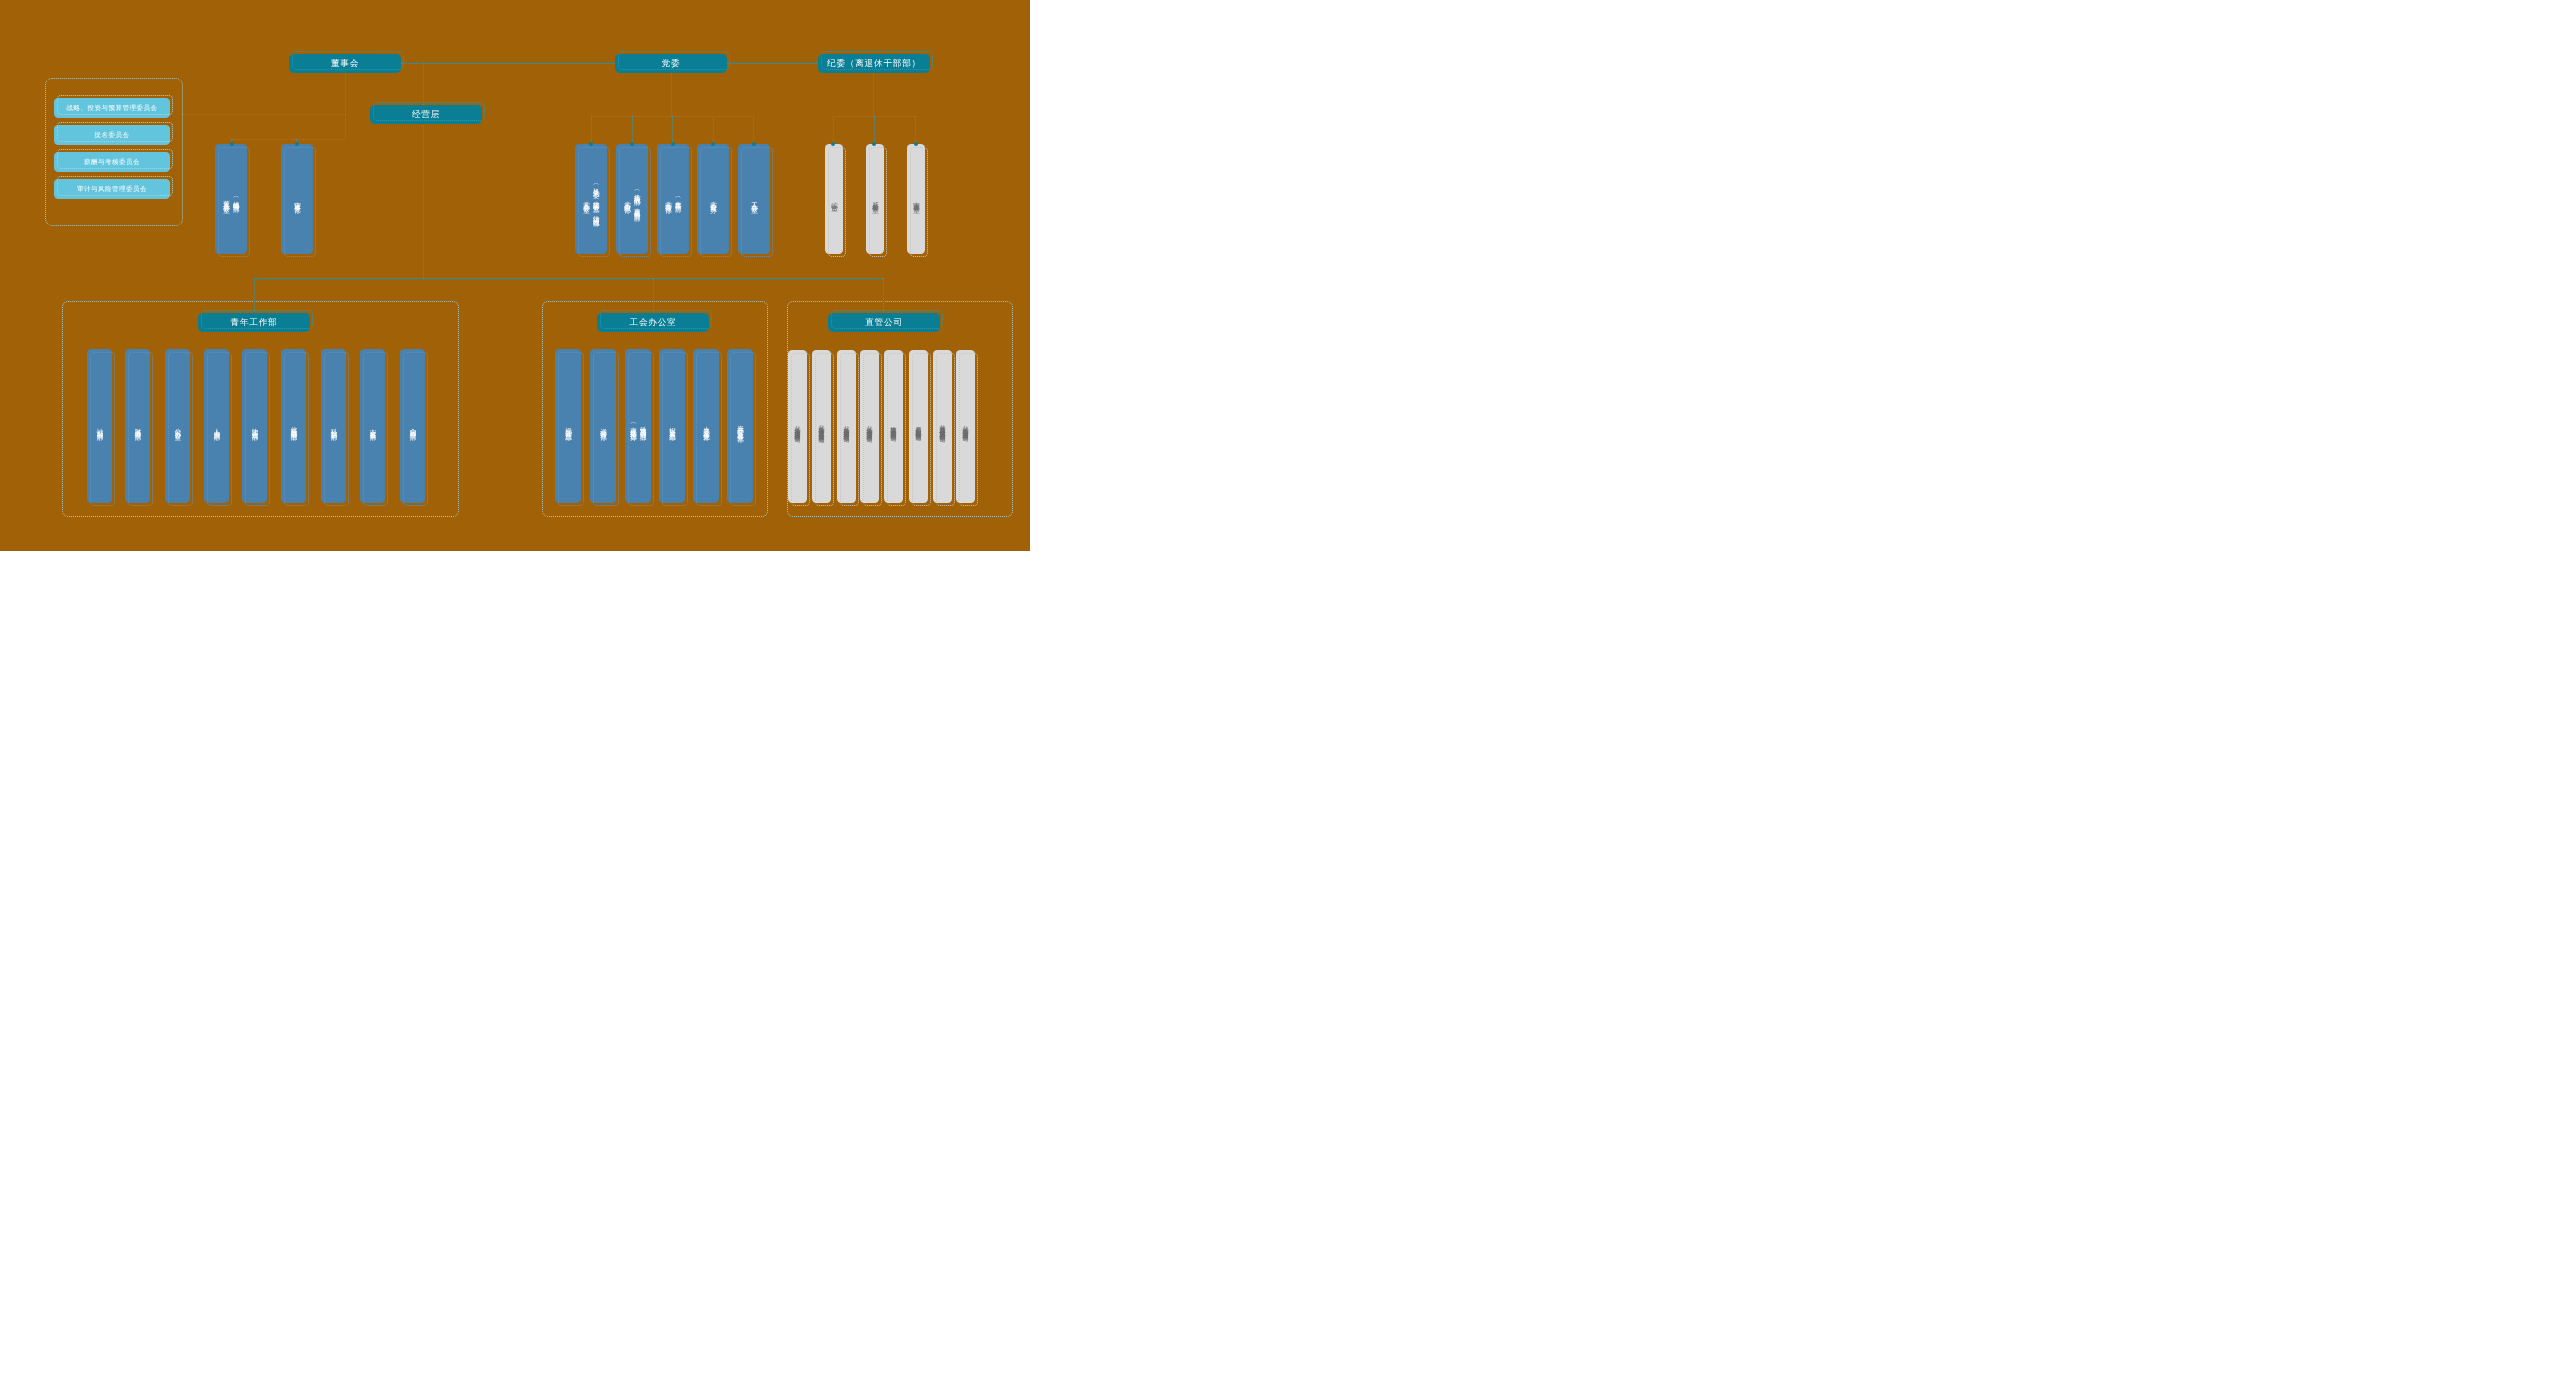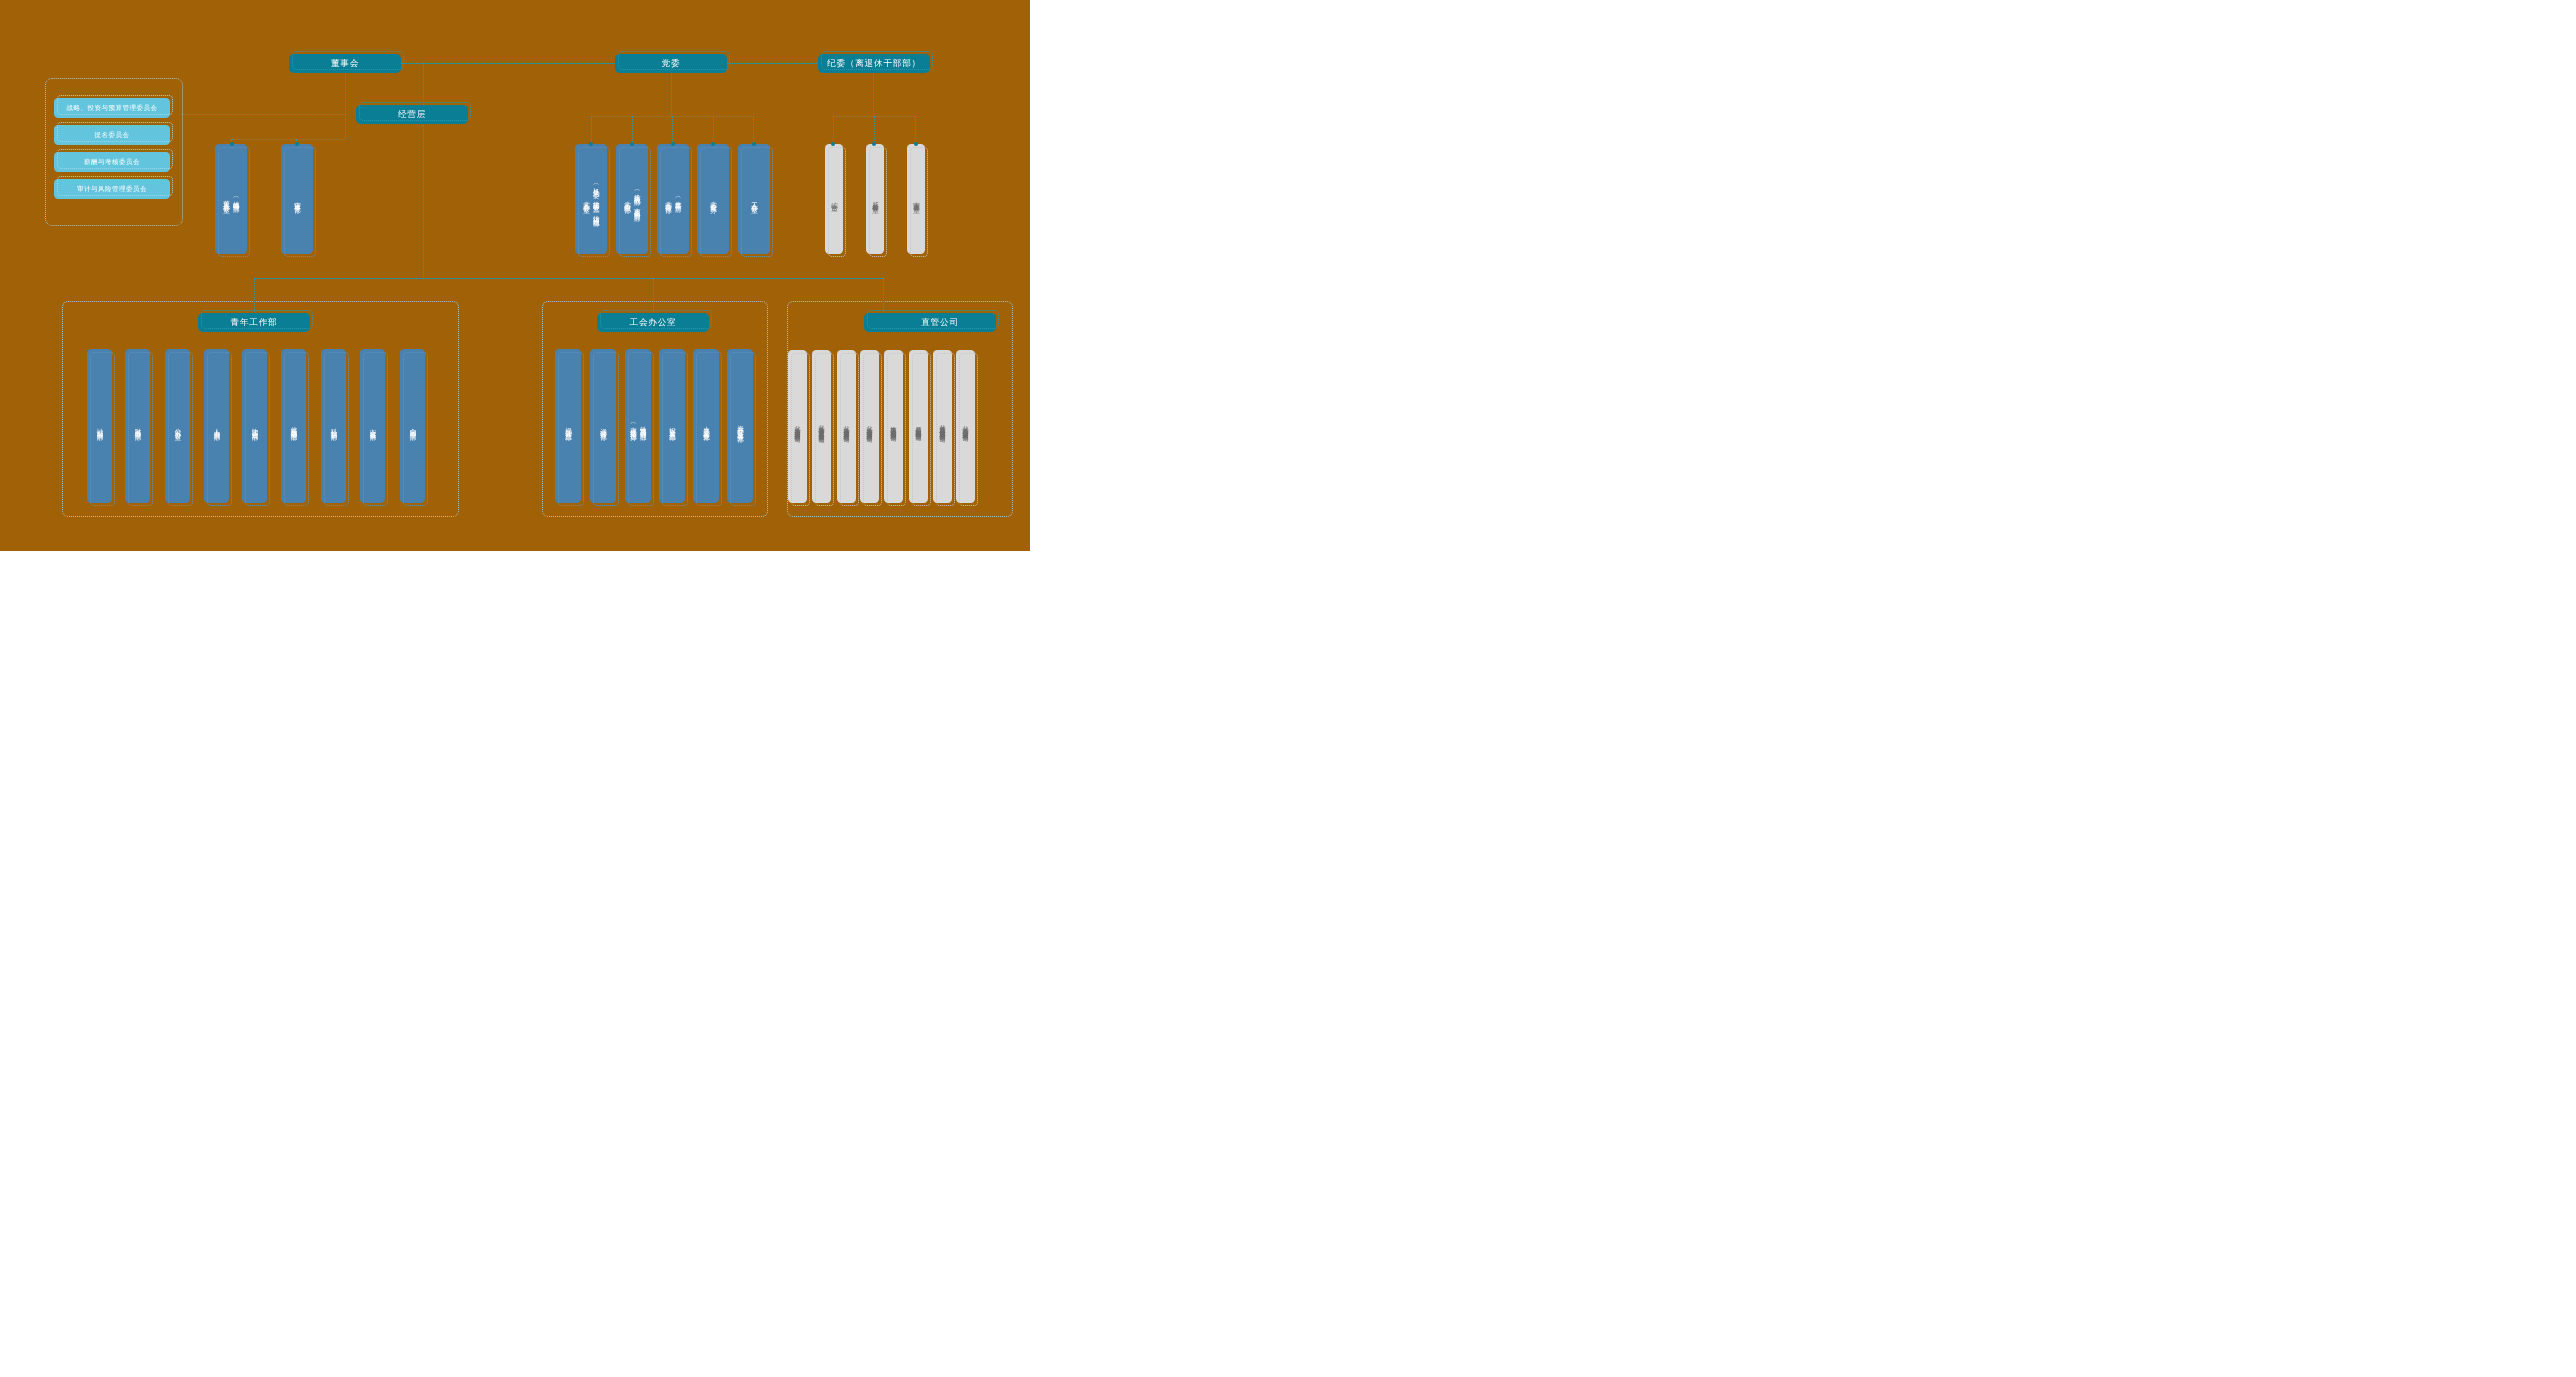--- a/index.html
+++ b/index.html
@@ -80,21 +80,21 @@
 
   <div class="hdr" style="top:54px;left:289px;">
     <span>董事会</span>
   </div>
   <div class="hdr" style="top:54px;left:615px;">
     <span>党委</span>
   </div>
   <div class="hdr" style="top:54px;left:818px;">
     <span>纪委（离退休干部部）</span>
   </div>
-  <div class="hdr" style="top:105px;left:356px;">
+  <div class="hdr" style="top:105px;left:370px;">
     <span>经营层</span>
   </div>
 
   <div class="sect" style="top:78px;left:45px;width:136px;height:146px;border-radius:7.3px;"></div>
   <div class="pill" style="top:98px;">
     <span>战略、投资与预算管理委员会</span>
   </div>
   <div class="pill" style="top:125px;">
     <span>提名委员会</span>
   </div>
@@ -145,21 +145,21 @@
   <div class="sect" style="top:301px;left:62px;width:395px;height:214px;"></div>
   <div class="sect" style="top:301px;left:542px;width:224px;height:214px;"></div>
   <div class="sect" style="top:301px;left:787px;width:224px;height:214px;"></div>
 
   <div class="hdr" style="top:313px;left:198px;">
     <span>青年工作部</span>
   </div>
   <div class="hdr" style="top:313px;left:597px;">
     <span>工会办公室</span>
   </div>
-  <div class="hdr" style="top:313px;left:864px;padding-left:20px;">
+  <div class="hdr" style="top:313px;left:828px;">
     <span>直管公司</span>
   </div>
 
   <div class="vbox" style="top:349px;left:87px;width:25.4px;height:154px;">
     <span class="vt">计划融资部</span>
   </div>
   <div class="vbox" style="top:349px;left:125px;width:25.4px;height:154px;">
     <span class="vt">财务管理部</span>
   </div>
   <div class="vbox" style="top:349px;left:165px;width:25.4px;height:154px;">

